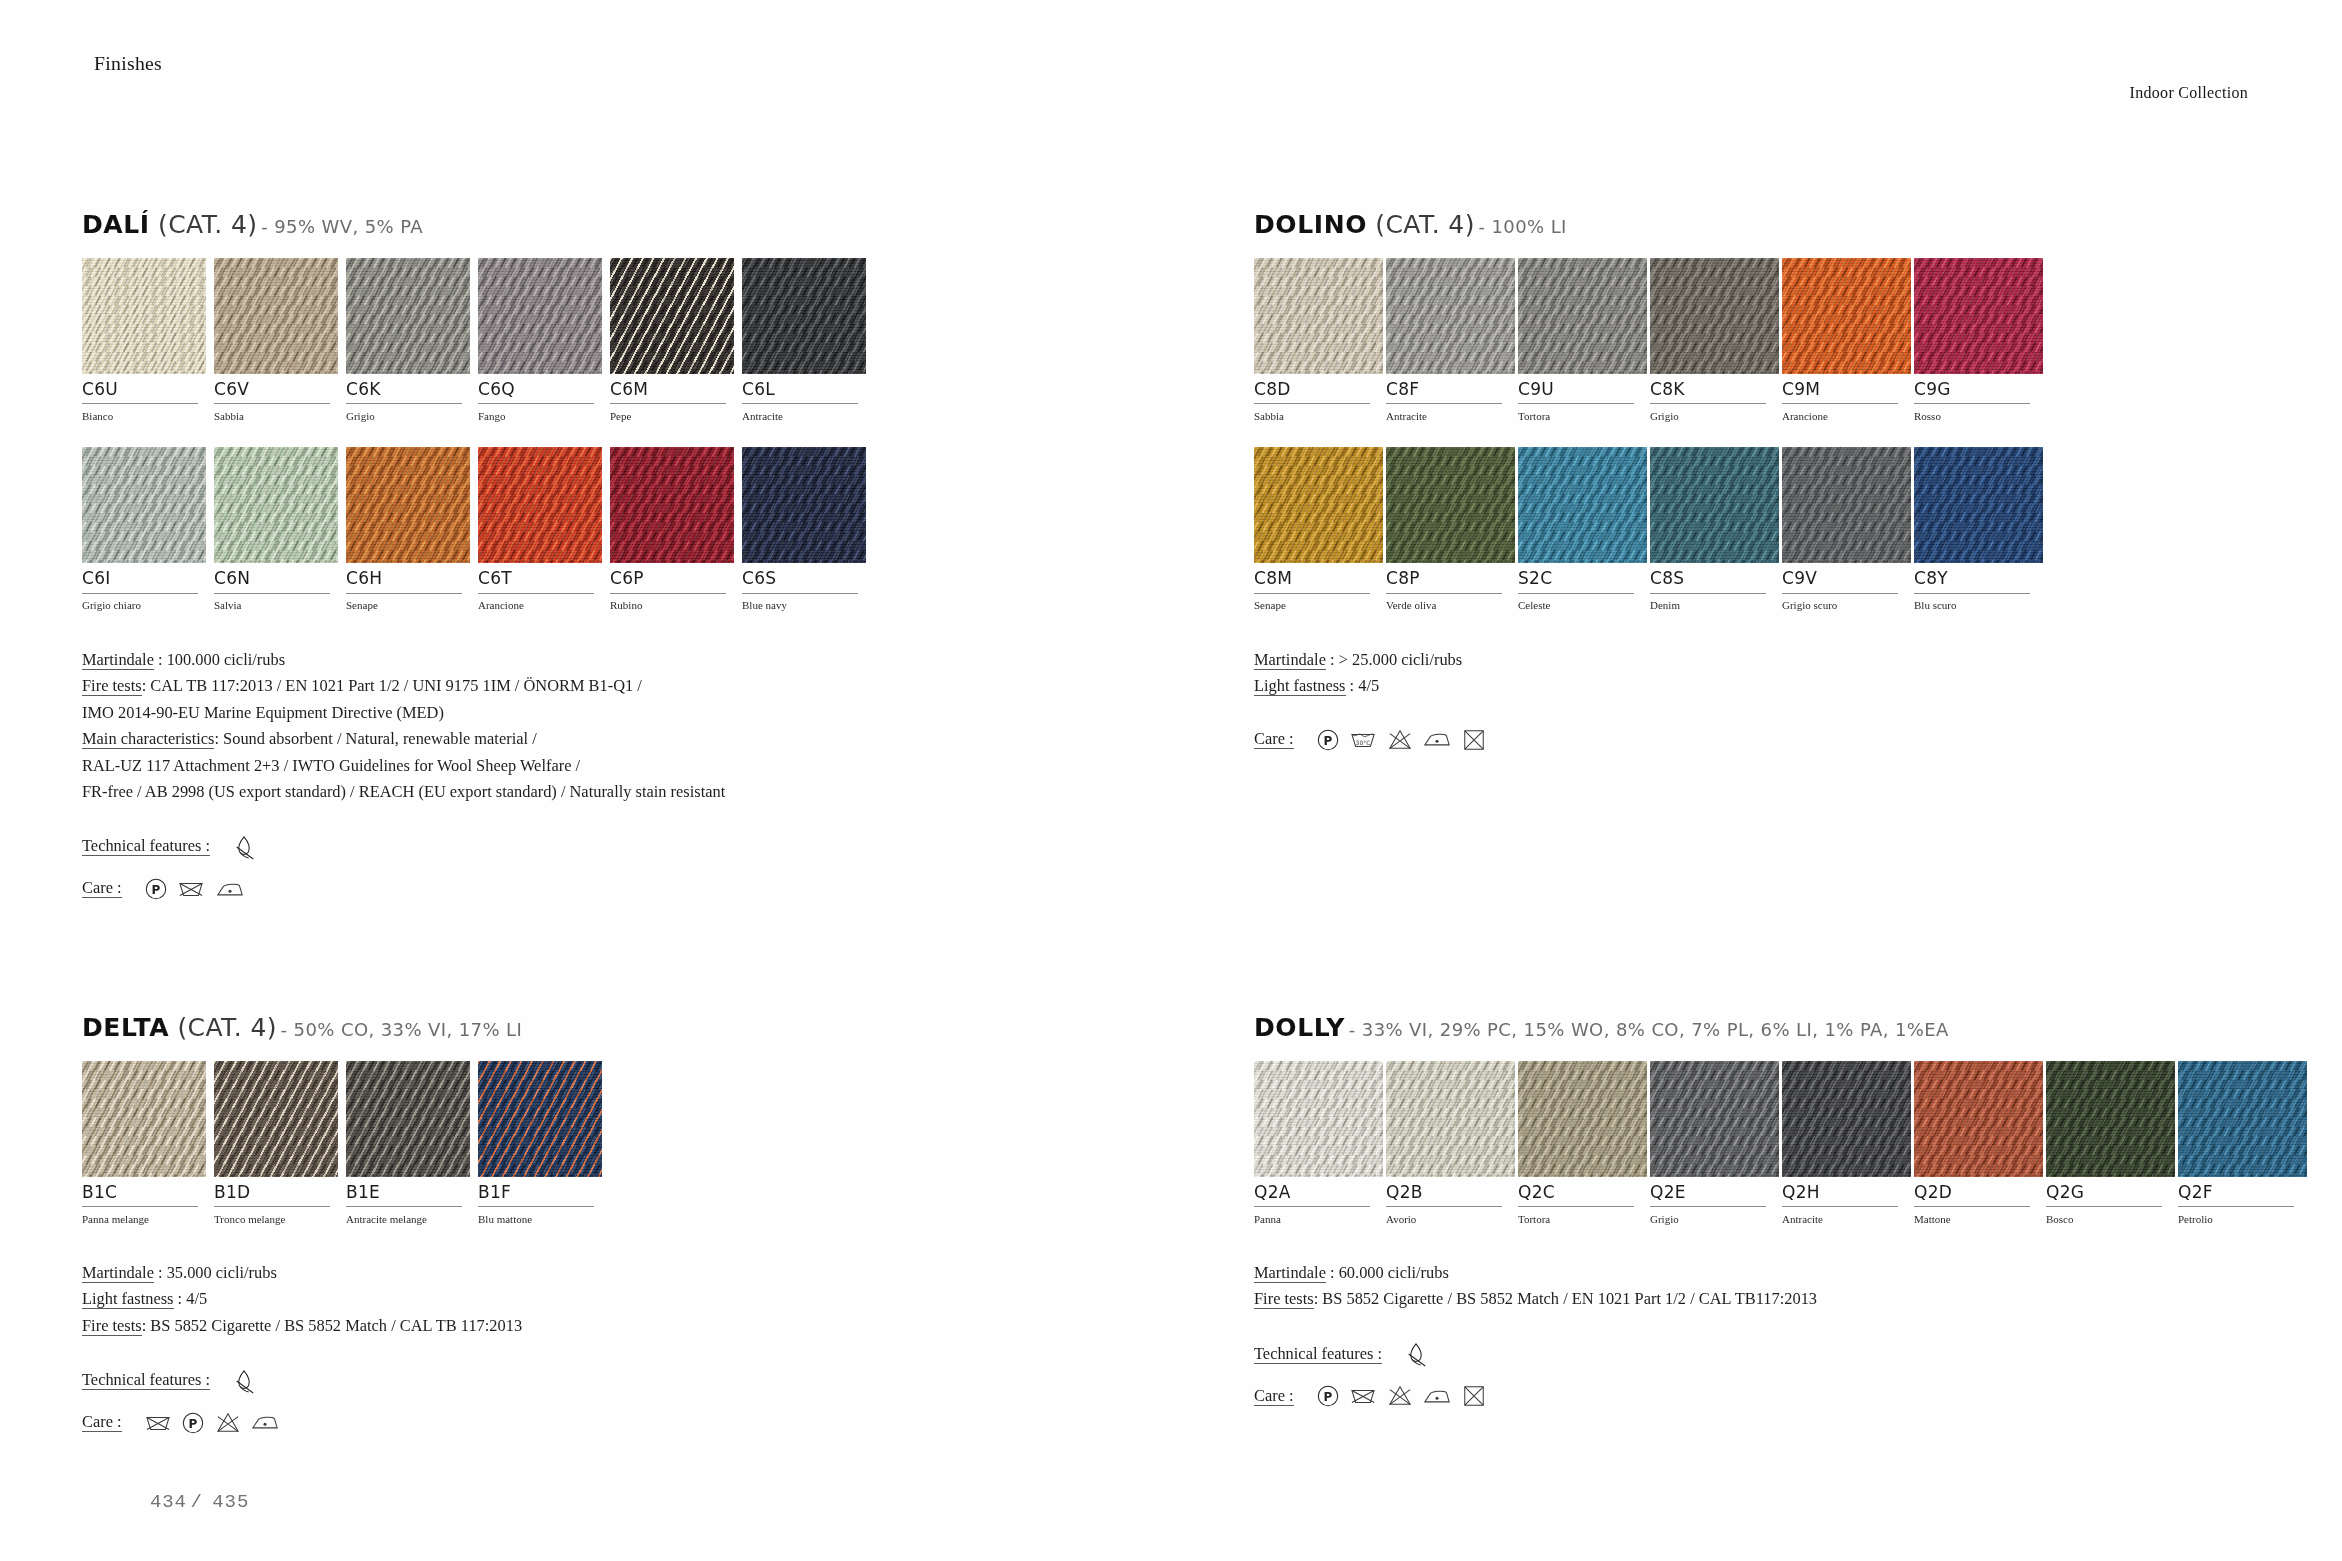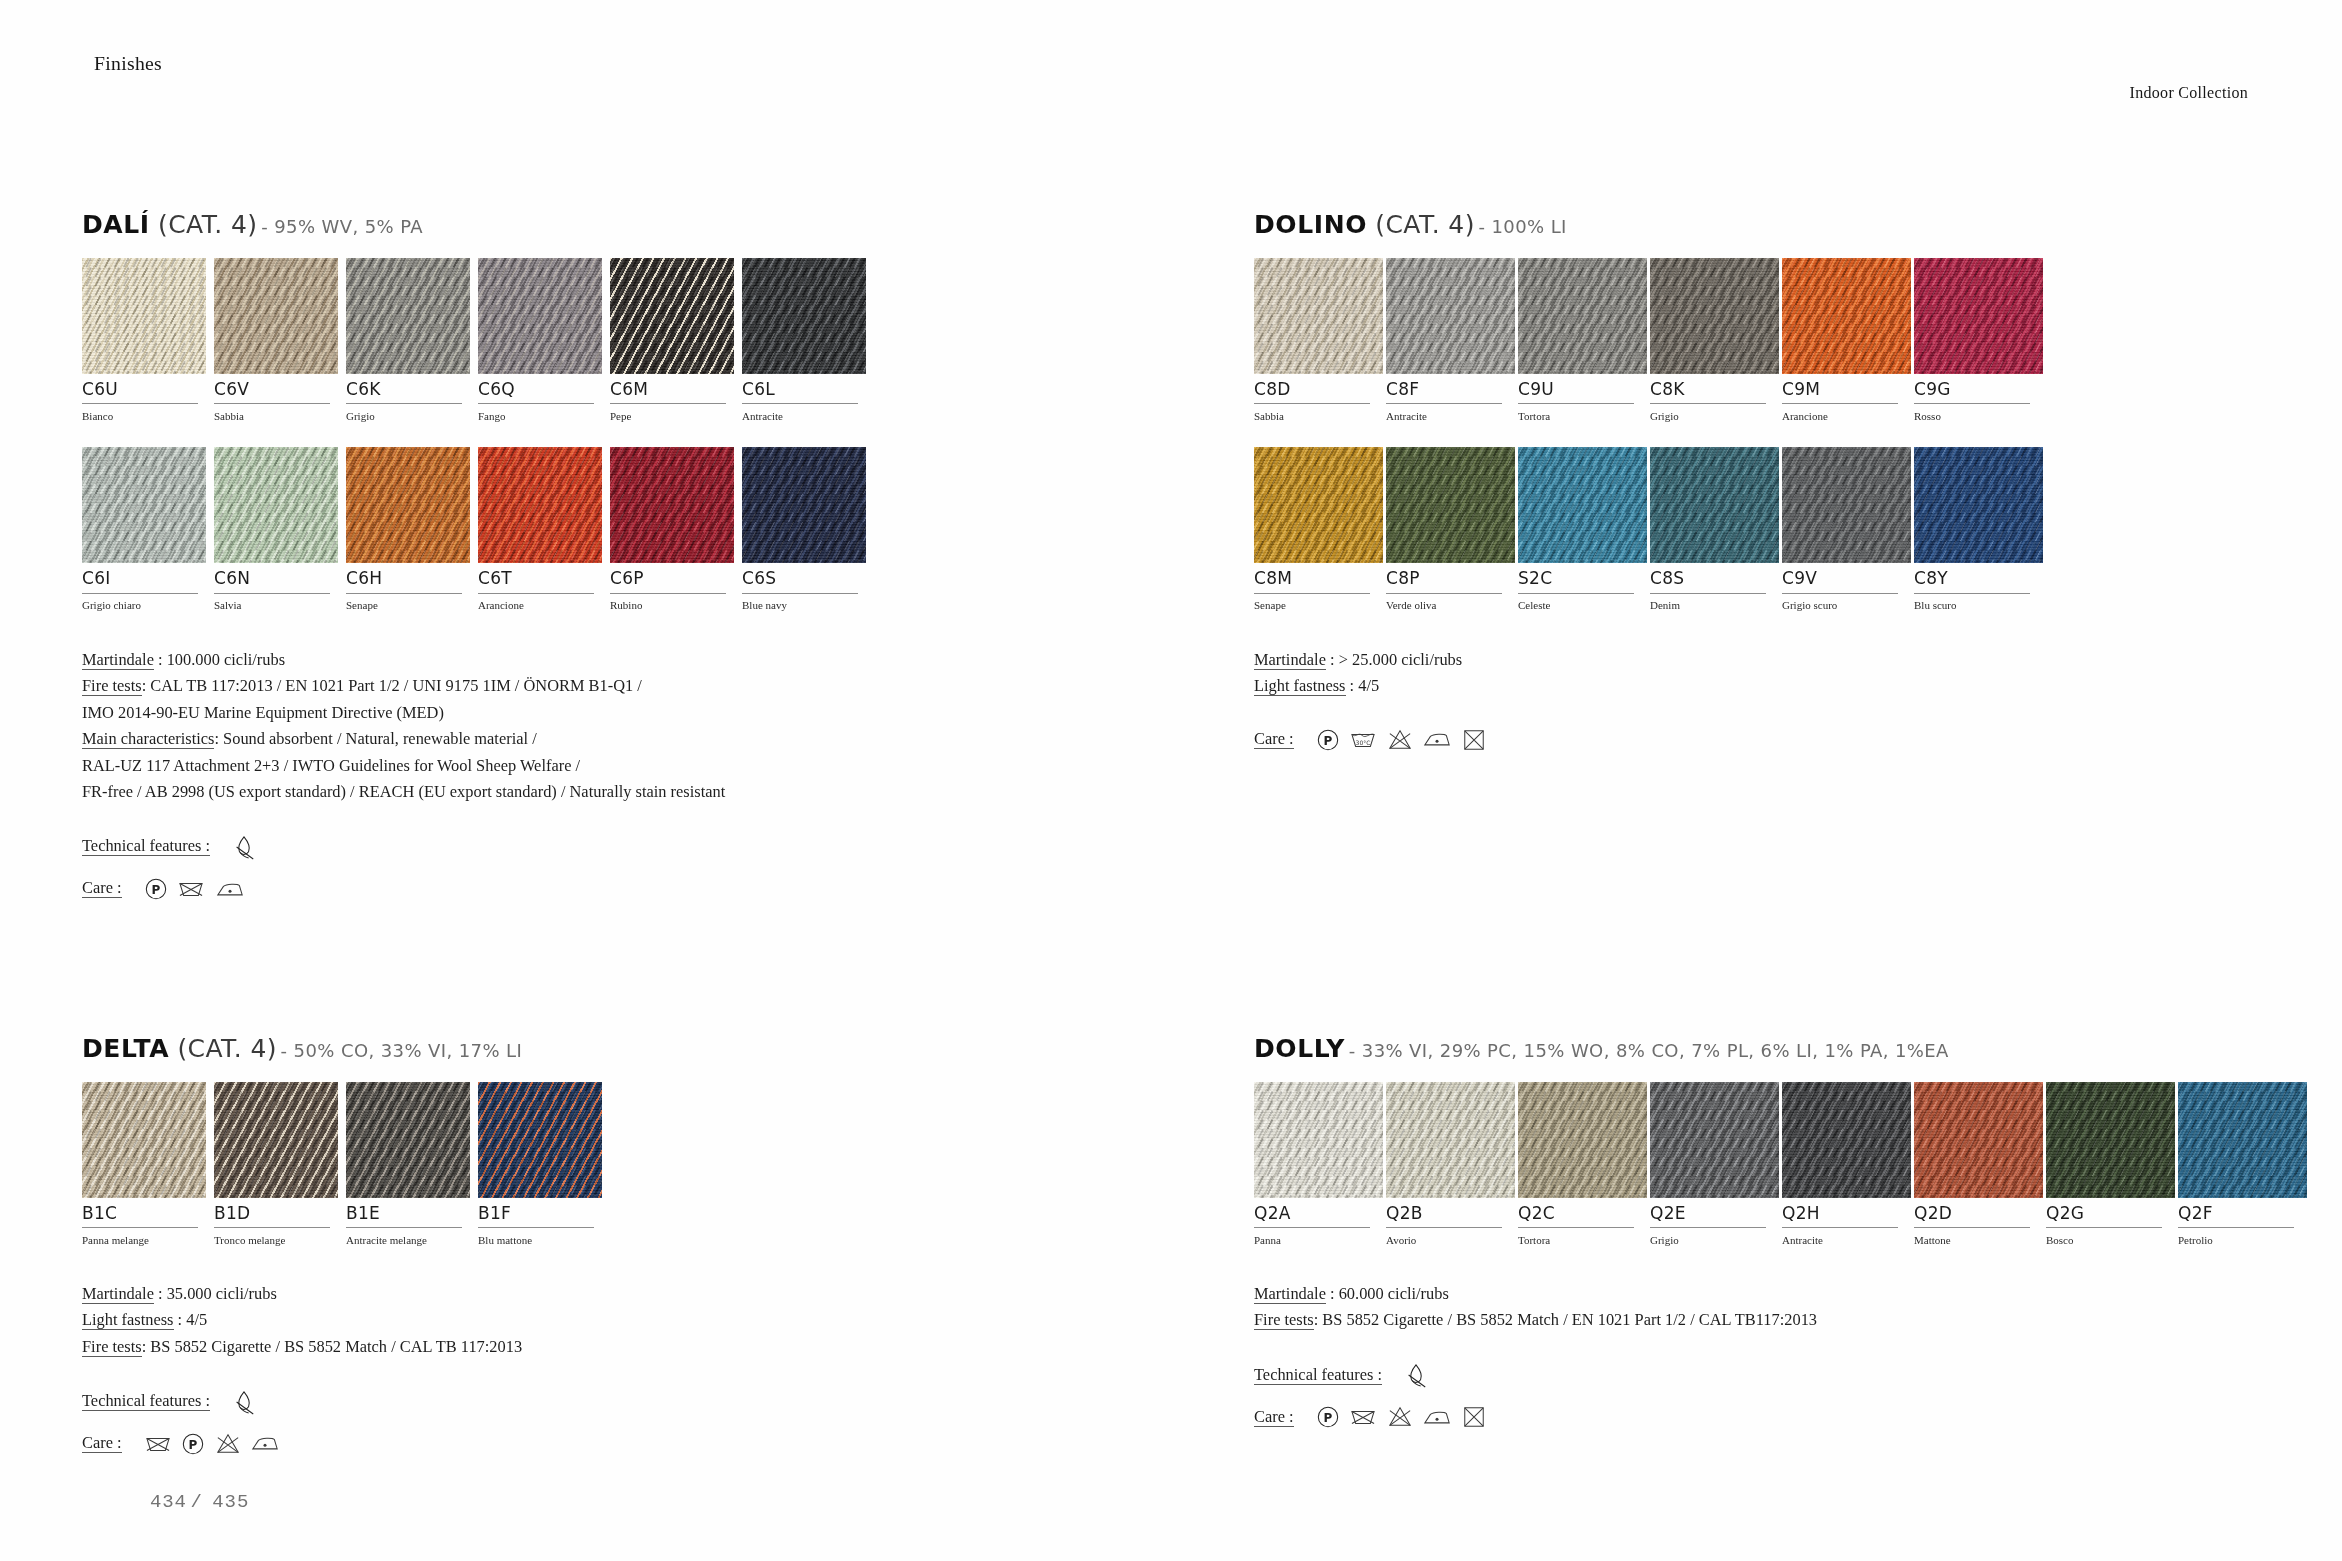--- a/index.html
+++ b/index.html
@@ -50,21 +50,21 @@
   }
 
   
   .col {
     position: absolute;
     width: 1068px;
   }
   .col-left  { left: 82px; }
   .col-right { left: 1254px; }
   .row-top    { top: 212px; }
-  .row-bottom { top: 1015px; margin-top: 21px; }
+  .row-bottom { top: 1015px; }
 
   
   .sec-title {
     white-space: nowrap;
     line-height: 1;
     margin-bottom: 20.6px;
     font-family: "DejaVu Sans", sans-serif;
   }
   .sec-title .nm {
     font-size: 25px;

